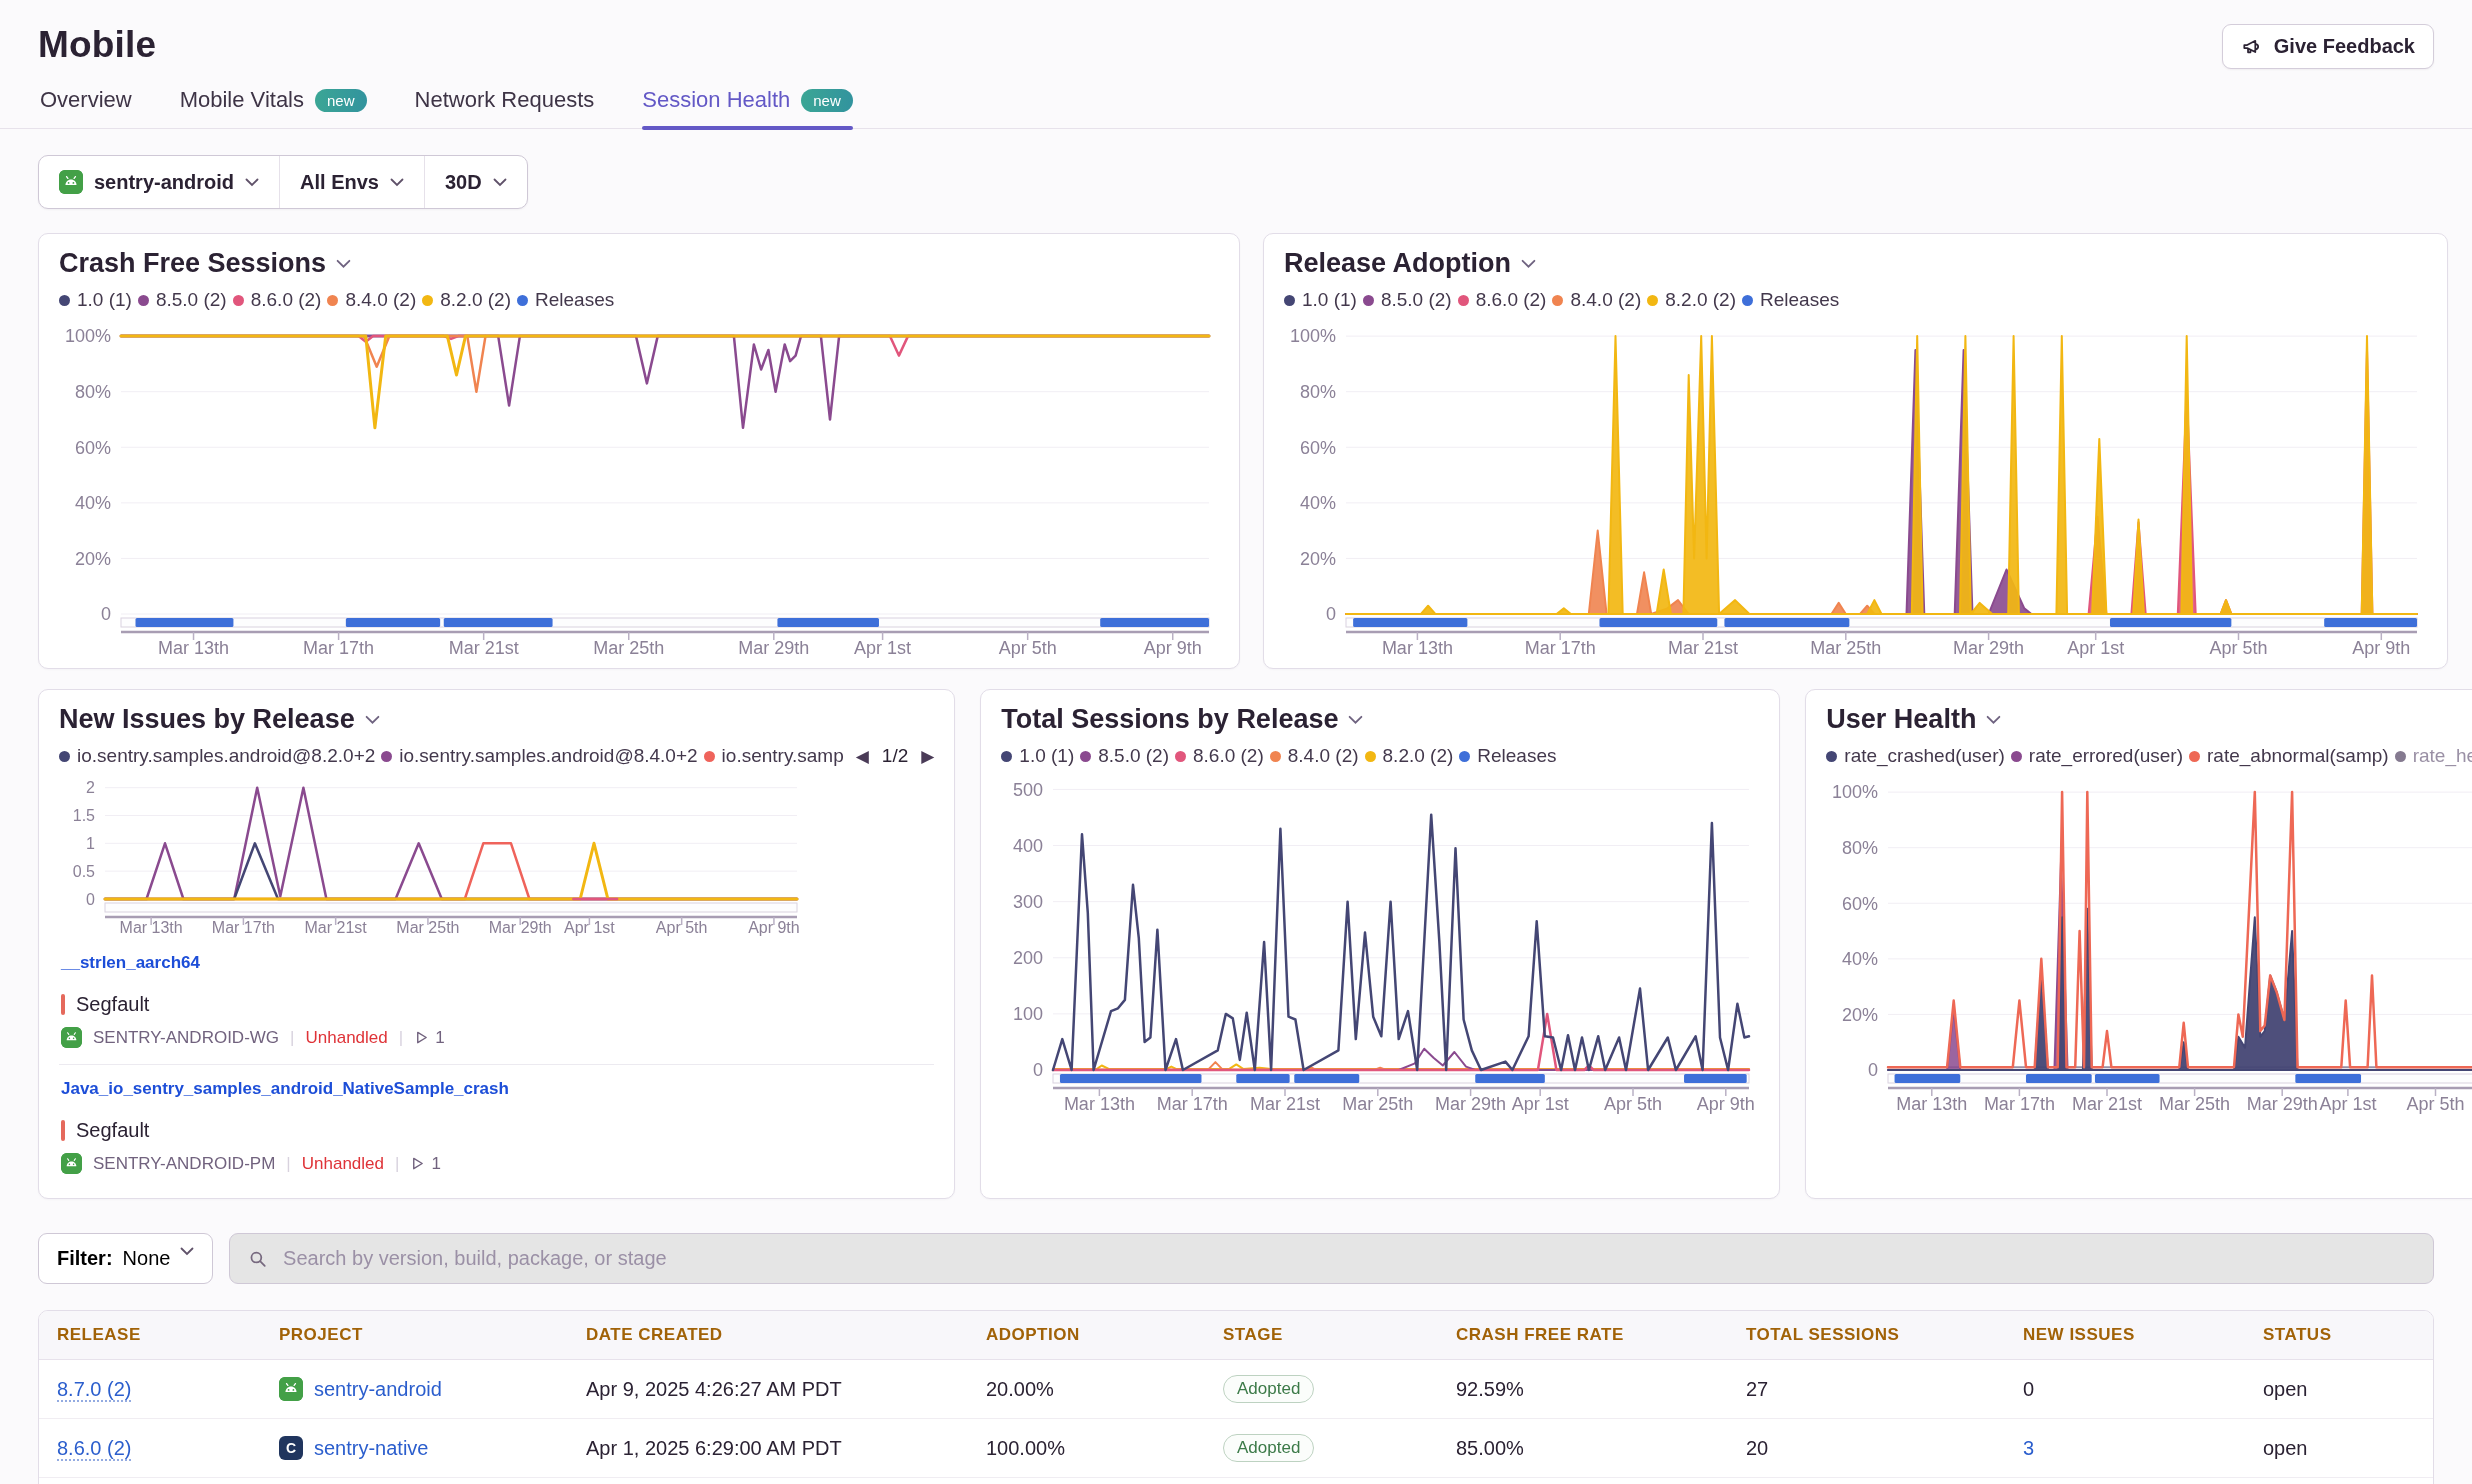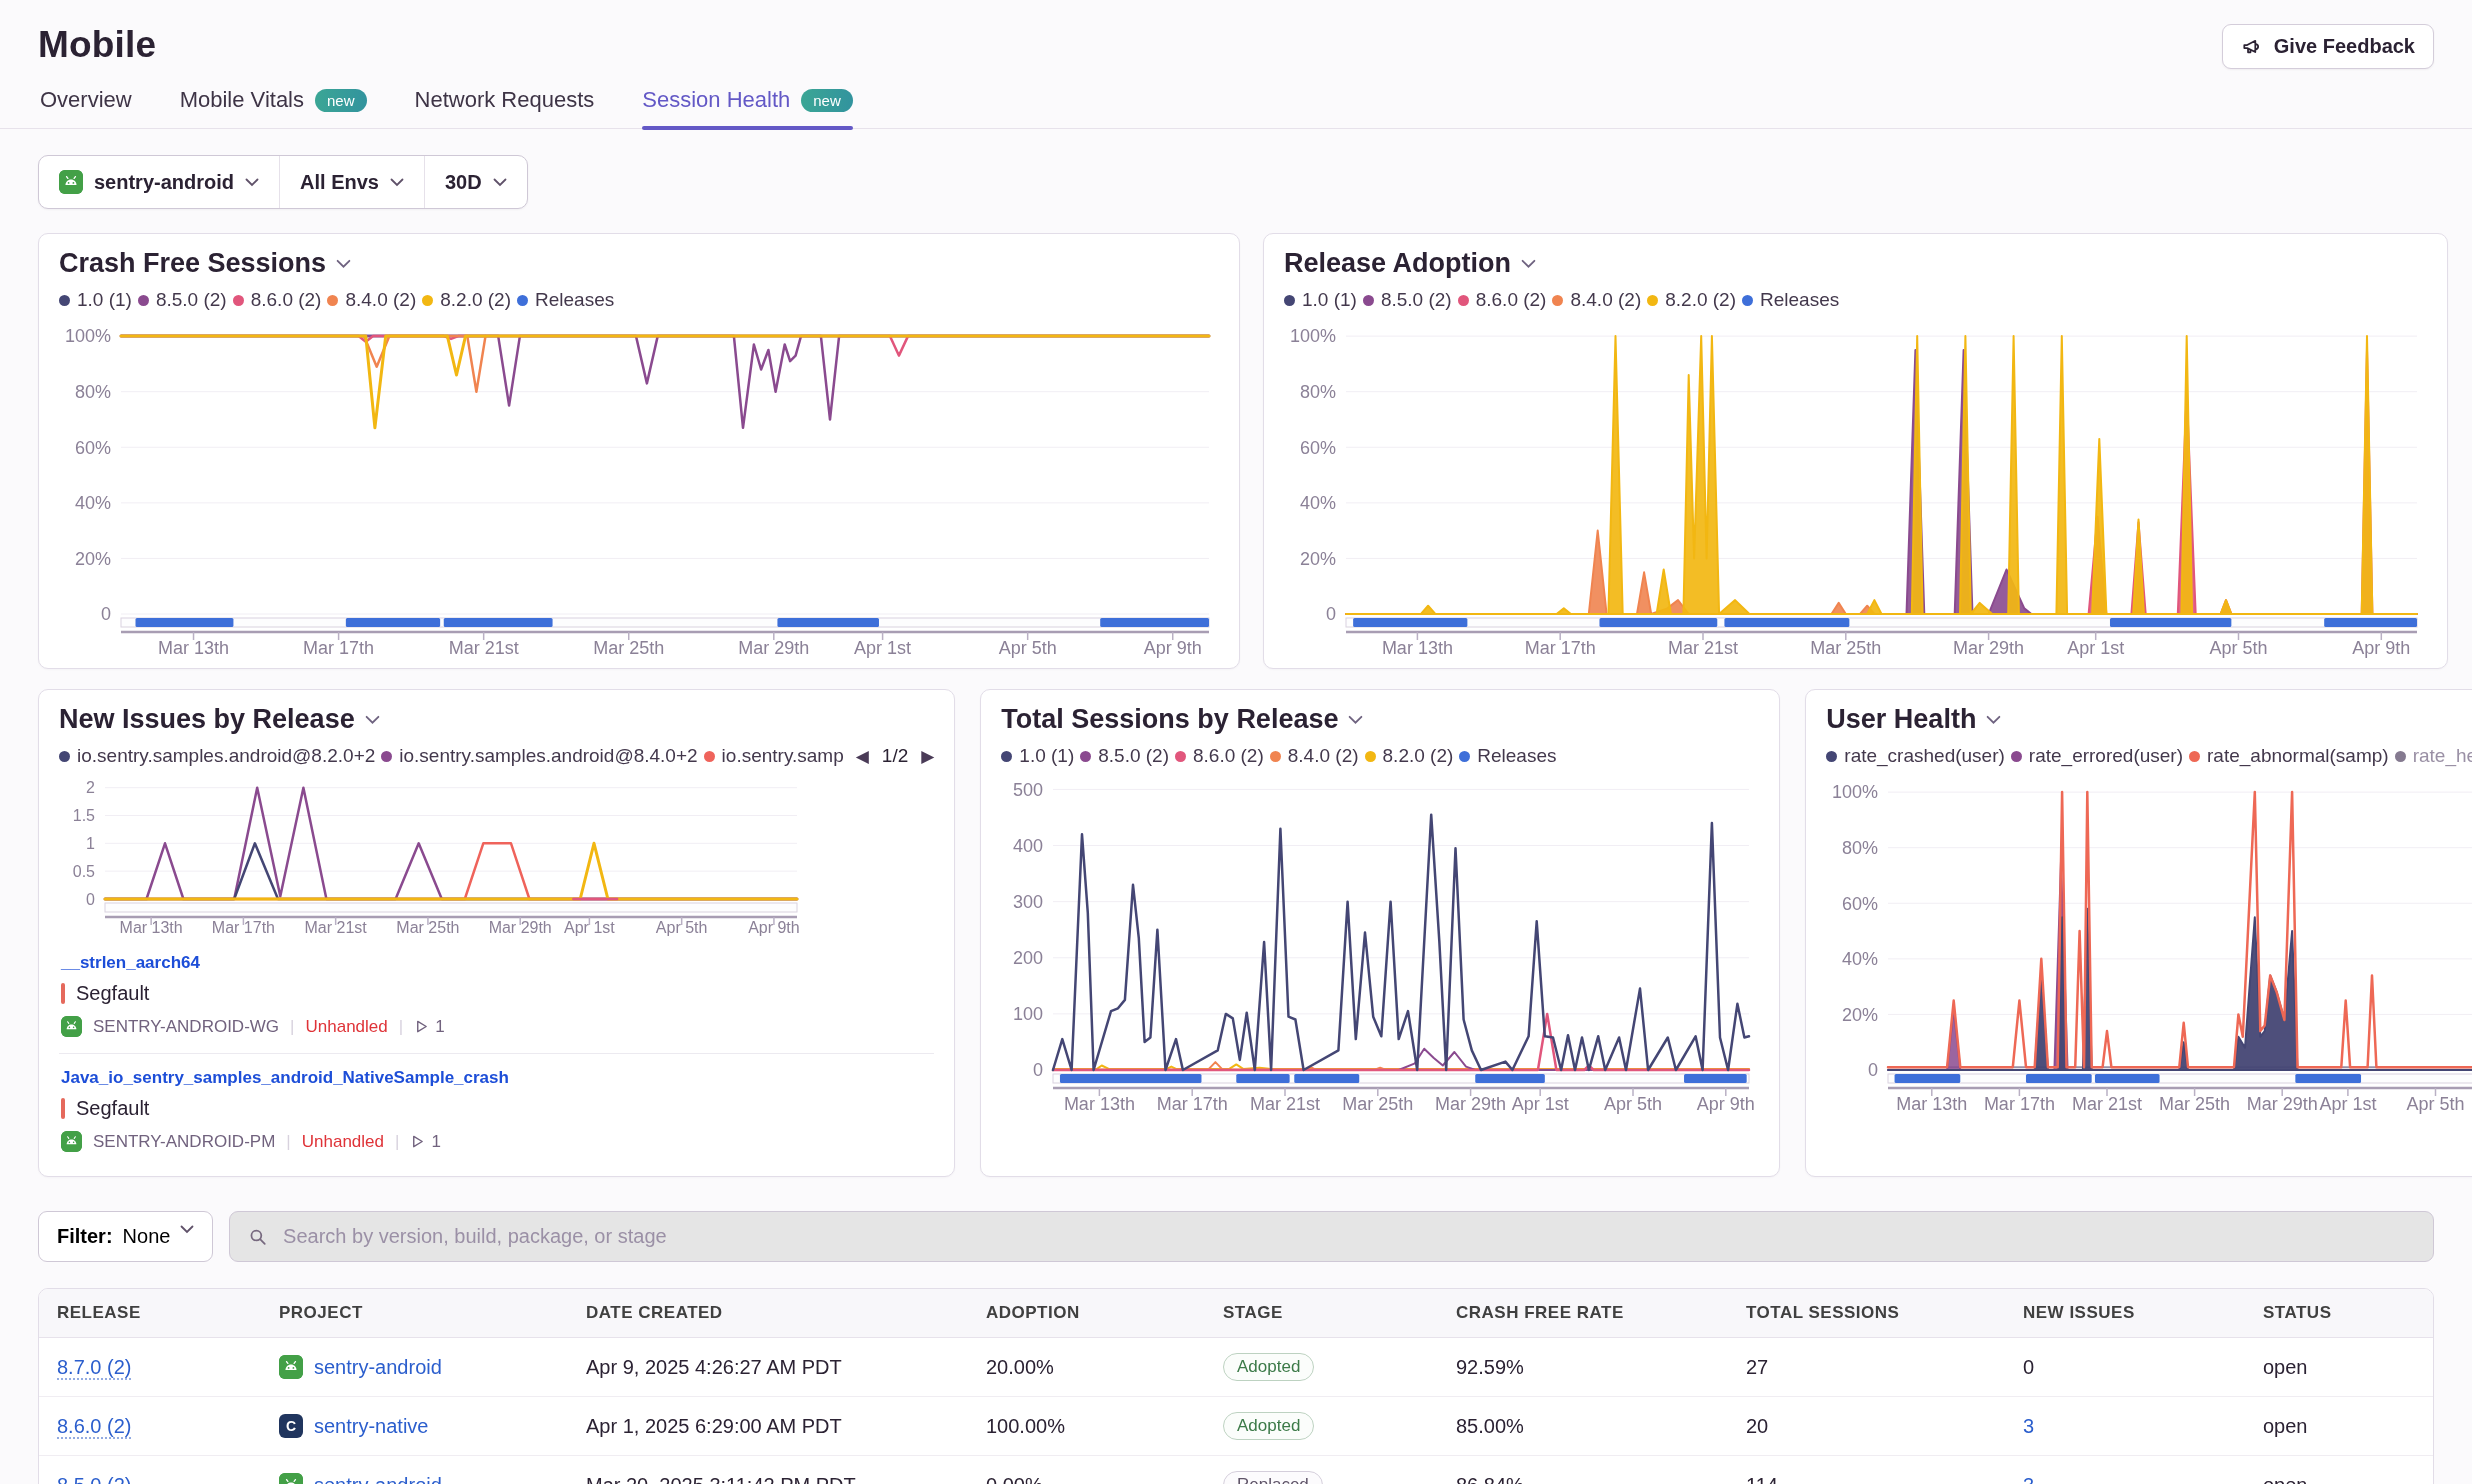--- a/index.html
+++ b/index.html
@@ -38,39 +38,39 @@
   .lg-dot{width:11px;height:11px;border-radius:50%;flex:none}
   .lg-label.muted{color:#9a90a5}
   .lg-page{display:flex;align-items:center;gap:13px;font-size:19px;color:#2b2233;flex:none;margin-left:12px}
   .pg-arrow{color:#4a3b57;font-size:17px;cursor:pointer}
   svg.chart{display:block;margin-top:4px}
   .axis{fill:#8b8197}
   
   .issue{padding:14px 2px 16px}
   .issue + .issue{border-top:1px solid #eceaf0}
   .issue-title{font-size:17px;font-weight:bold;color:#1d4ed8}
-  .issue-type{display:flex;align-items:center;gap:11px;margin-top:9px;font-size:20px;color:#2b2233}
+  .issue-type{display:flex;align-items:center;gap:11px;margin-top:20px;font-size:20px;color:#2b2233}
   .issue-type::before{content:"";width:4px;height:21px;background:#e5695c;border-radius:2px}
   .issue-meta{display:flex;align-items:center;gap:11px;margin-top:11px;font-size:17px;color:#71627e}
   .sep{color:#d8d2de}
   .unhandled{color:#df3338}
   .evcount{display:inline-flex;align-items:center;gap:6px;color:#71627e}
   
   .controls{display:flex;gap:16px;margin:34px 38px 0}
   .filterbtn{display:inline-flex;gap:10px;background:#fff;border:1px solid #cfc8d6;
              border-radius:9px;padding:13px 18px;font-size:20px;cursor:pointer;font-family:inherit}
   .filterbtn b{font-weight:bold}
   .searchbox{flex:1;display:flex;align-items:center;gap:13px;background:#e5e5e5;border:1px solid #cfc8d6;
              border-radius:9px;padding:0 18px}
   .searchbox input{border:none;outline:none;font-size:20px;width:100%;color:#2b2233;font-family:inherit;background:transparent}
   .searchbox input::placeholder{color:#9b90a6}
   
   .tablewrap{margin:26px 38px 0;background:#fff;border:1px solid #e2dde8;border-radius:10px;overflow:hidden}
   table{width:100%;border-collapse:collapse;table-layout:fixed}
-  thead th{background:#f8f7fa;font-size:17px;color:#404040;text-transform:uppercase;letter-spacing:.5px;
+  thead th{background:#f8f7fa;font-size:17px;color:#a16207;text-transform:uppercase;letter-spacing:.5px;
            text-align:left;padding:14px 18px;font-weight:bold;border-bottom:1px solid #e7e2eb}
   td{padding:15px 18px;font-size:20px;border-bottom:1px solid #f0edf2;color:#2b2233;background:#fff}
   .rlink{color:#2b5ecd;text-decoration:underline dotted #93abe1;text-underline-offset:5px;cursor:pointer}
   .pcell{display:flex;align-items:center;gap:11px}
   .plink{color:#2b5ecd;cursor:pointer}
   .nlink{color:#2b5ecd;cursor:pointer}
   .stage{display:inline-block;padding:3px 13px;border-radius:15px;font-size:17px;border:1px solid}
   .stage.adopted{color:#3c7a48;border-color:#bdd2c1;background:#fbfdfb}
   .stage.replaced{color:#5f5468;border-color:#d4cedb;background:#fcfbfd}
   

